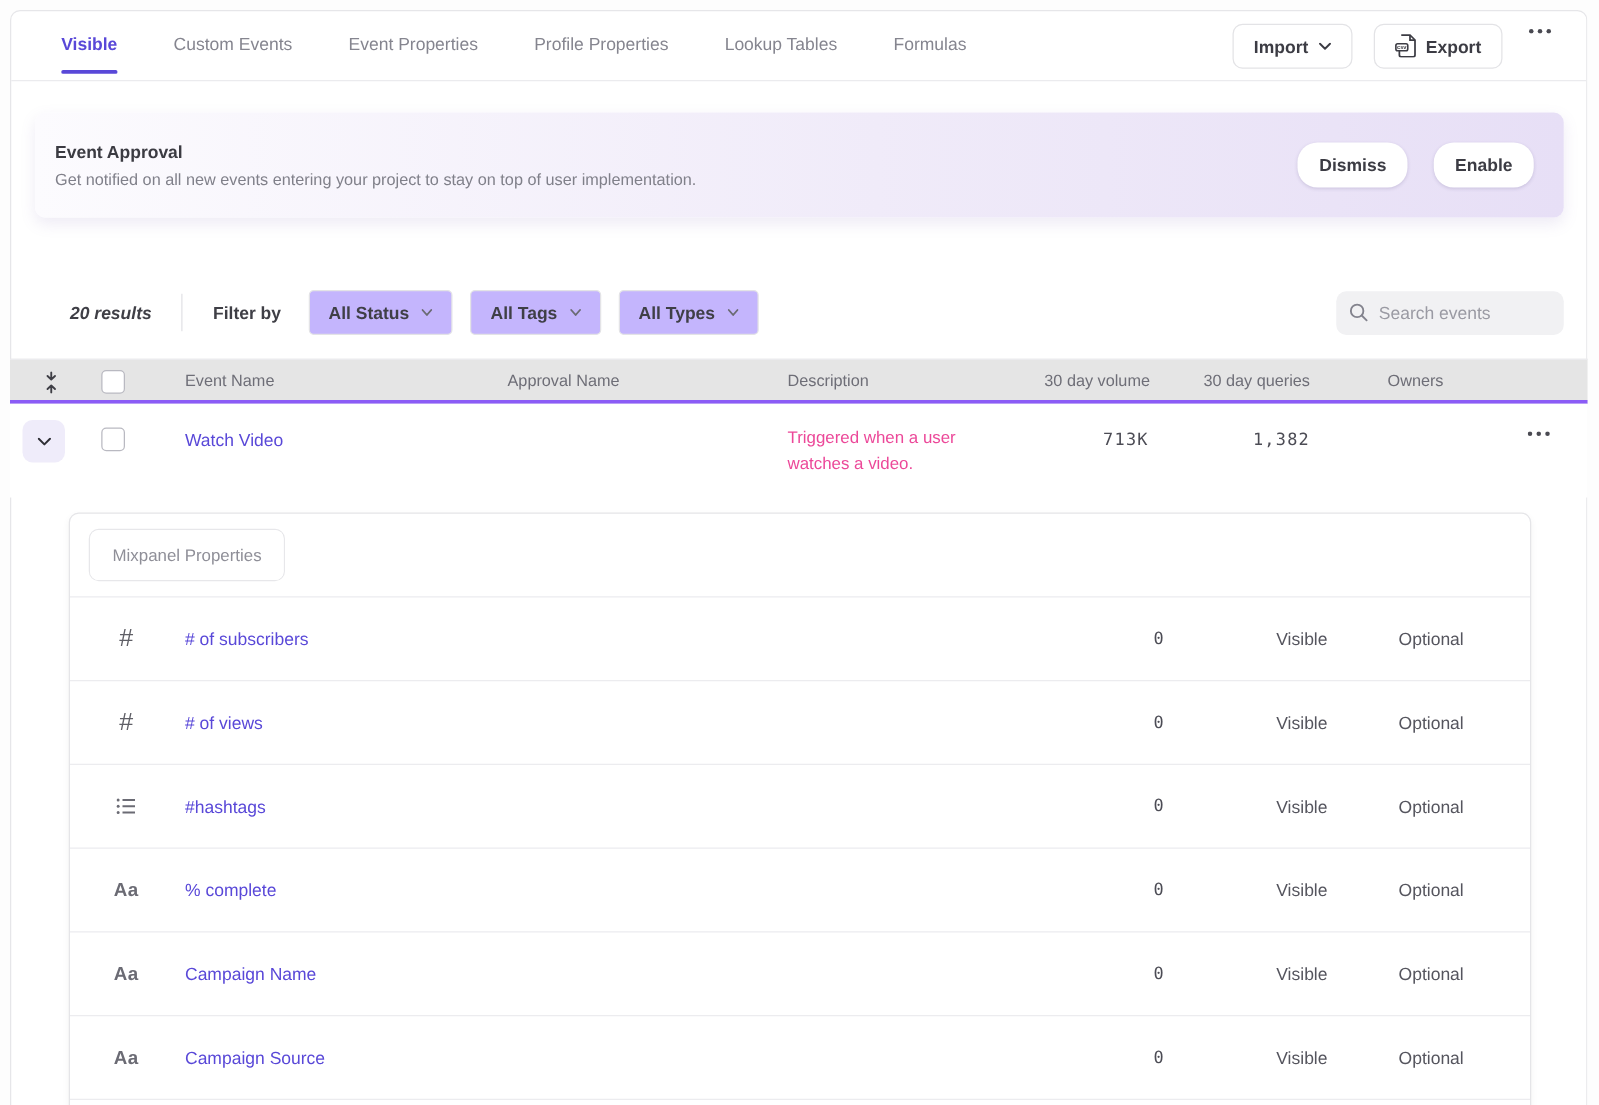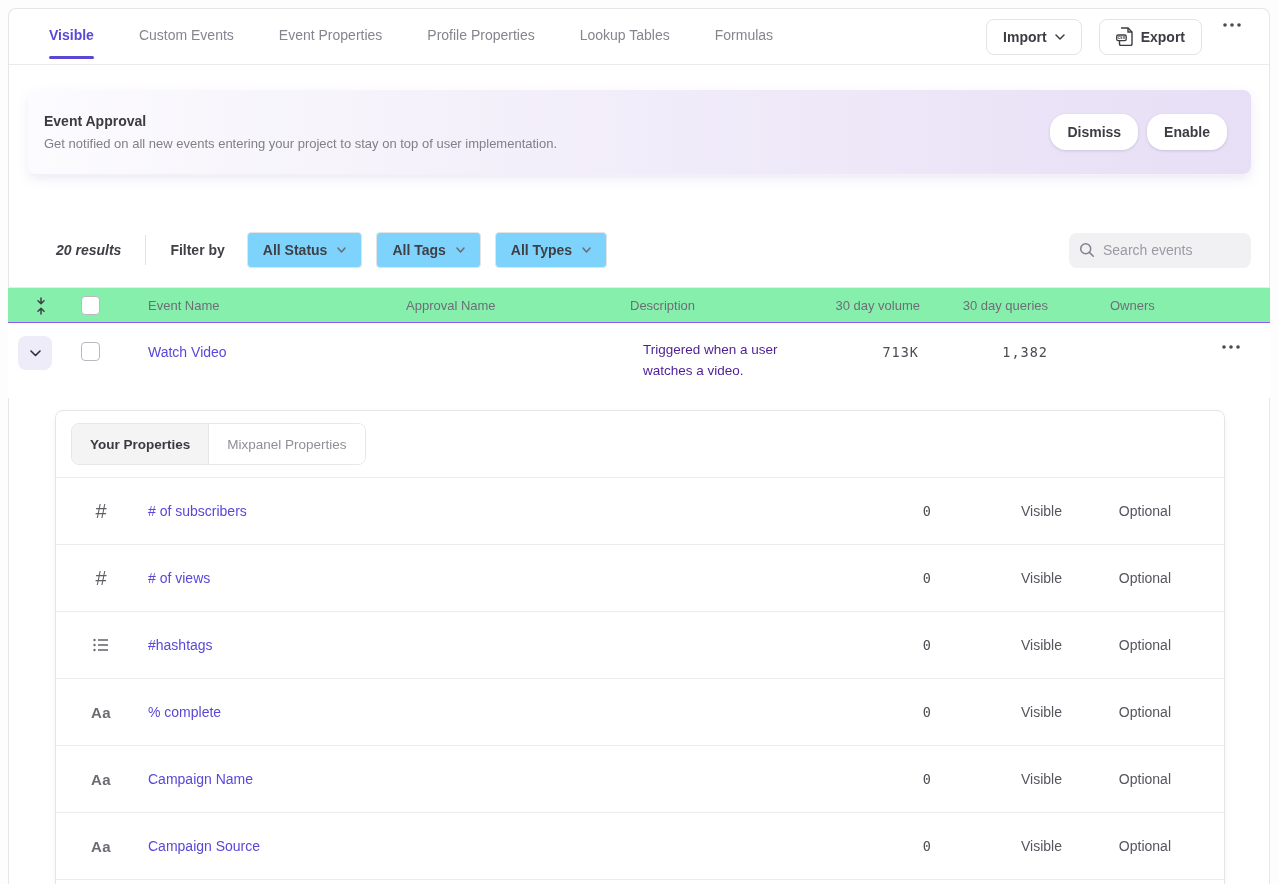--- a/index.html
+++ b/index.html
@@ -25,55 +25,55 @@
   
   .banner { position:absolute; left:28px; top:90px; width:1223px; height:84px;
     border-radius:8px; background:linear-gradient(90deg,#fcfbfe 0%,#f0ebf9 55%,#e7dff6 100%);
     box-shadow:0 5px 12px rgba(120,100,180,0.13); display:flex; align-items:center; }
   .banner-text { padding-left:16px; }
   .banner-title { font-size:14px; font-weight:700; color:#3b3b42; margin-bottom:7px; }
   .banner-sub { font-size:13px; color:#80808a; }
   .banner-actions { margin-left:auto; padding-right:24px; display:flex; gap:9px; }
   .banner-btn { background:#fff; border:none; border-radius:16px; height:36px; padding:0 17px;
     font-size:14px; font-weight:700; color:#3c3c44; cursor:pointer;
-    box-shadow:0 1px 3px rgba(60,50,110,0.18); font-family:"Liberation Sans",sans-serif; }
+    box-shadow:0 1px 3px rgba(60,50,110,0.18); font-family:"Liberation Sans",sans-serif;margin-left:12px; }
 
   
   .filterrow { position:absolute; left:56px; top:232px; right:28px; height:36px;
     display:flex; align-items:center; }
   .results { font-size:14px; font-weight:600; color:#3f3f46;font-style:italic; }
   .vdivider { width:1px; height:30px; background:#e2e2e6; margin:0 24px; }
   .filterby { font-size:14px; font-weight:600; color:#3f3f46; margin-right:22px; }
-  .drop { display:inline-flex; align-items:center; gap:10px; background:#7dd3fc;
+  .drop { display:inline-flex; align-items:center; gap:10px; background:#c4b5fd;
     border:1px solid #e3e3e6; border-radius:4px; height:36px; padding:16px 15px;
     font-size:14px; font-weight:600; color:#3f3f46; margin-right:14px; cursor:pointer; }
   .search { margin-left:auto; width:182px; height:35px; background:#f1f1f3; border-radius:8px;
     display:flex; align-items:center; padding:0 10px; gap:8px; }
   .search input { border:none; outline:none; background:transparent; font-size:14px;
     color:#3f3f46; width:130px; font-family:Liberation Sans, sans-serif; }
   .search input::placeholder { color:#9a9aa3; }
 
   
   .thead { position:absolute; left:8px; top:287px; width:1262px; height:36px;
-    background:#86efac; border-top:1px solid #ebebee; border-bottom:1px solid #8b5cf6; }
+    background:#e5e5e5; border-top:1px solid #ebebee; border-bottom:3px solid #8b5cf6; }
   .thead .hcell { position:absolute; top:50%; transform:translateY(-50%);
     font-size:13px; color:#6e6e77; white-space:nowrap; }
   .collapse-btn { position:absolute; left:20px; top:5px; width:26px; height:26px;
     display:flex; align-items:center; justify-content:center; cursor:pointer; }
   .checkbox { position:absolute; width:19px; height:19px; background:#fff;
     border:1.5px solid #b9b9c1; border-radius:4px; cursor:pointer; }
   .h-event{left:140px;} .h-display{left:398px;} .h-desc{left:622px;}
   .h-volume{right:350px;} .h-queries{right:222px;} .h-owners{left:1102px;}
 
   .event-row { position:absolute; left:8px; top:323px; width:1262px; height:75px; background:#fff; }
   .expand-btn { position:absolute; left:10px; top:13px; width:34px; height:34px;
     background:#efecfa; border-radius:8px; display:flex; align-items:center;
     justify-content:center; cursor:pointer; }
   .event-link { position:absolute; left:140px; top:21px; font-size:14px; color:#5948d8; cursor:pointer; }
-  .desc { position:absolute; left:622px; top:16px; font-size:13.5px; color:#4c1d95; line-height:21px;margin-left:13px; }
+  .desc { position:absolute; left:622px; top:16px; font-size:13.5px; color:#ec4899; line-height:21px; }
   .num { font-family:"DejaVu Sans Mono","Liberation Mono",monospace; font-size:13.5px;
     color:#4c4c55; letter-spacing:1px;text-align:center; }
   .r-volume { position:absolute; right:351px; top:21px; }
   .r-queries { position:absolute; right:222px; top:21px; }
   .row-dots { position:absolute; right:26px; top:18px; }
 
   
   .panel { position:absolute; left:55px; top:410px; width:1170px; height:500px;
     background:#fff; border:1px solid #e5e5e8; border-radius:8px 8px 0 0;
     box-shadow:0 2px 6px rgba(0,0,0,0.04); }
@@ -232,21 +232,20 @@
         <circle cx="2" cy="2" r="1.8" fill="#4a4a52"></circle>
         <circle cx="9" cy="2" r="1.8" fill="#4a4a52"></circle>
         <circle cx="16" cy="2" r="1.8" fill="#4a4a52"></circle>
       </svg>
   </span>
 </div>
 
 <div class="panel">
   <div class="panel-head">
     <div class="segmented">
-      <div class="segment active">Your Properties</div>
       <div class="segment">Mixpanel Properties</div>
     </div>
   </div>
 
   <div class="prow">
     <span class="ptype glyph-hash">#</span>
     <span class="pname"># of subscribers</span>
     <span class="pcount num">0</span>
     <span class="pvis">Visible</span>
     <span class="preq">Optional</span>

